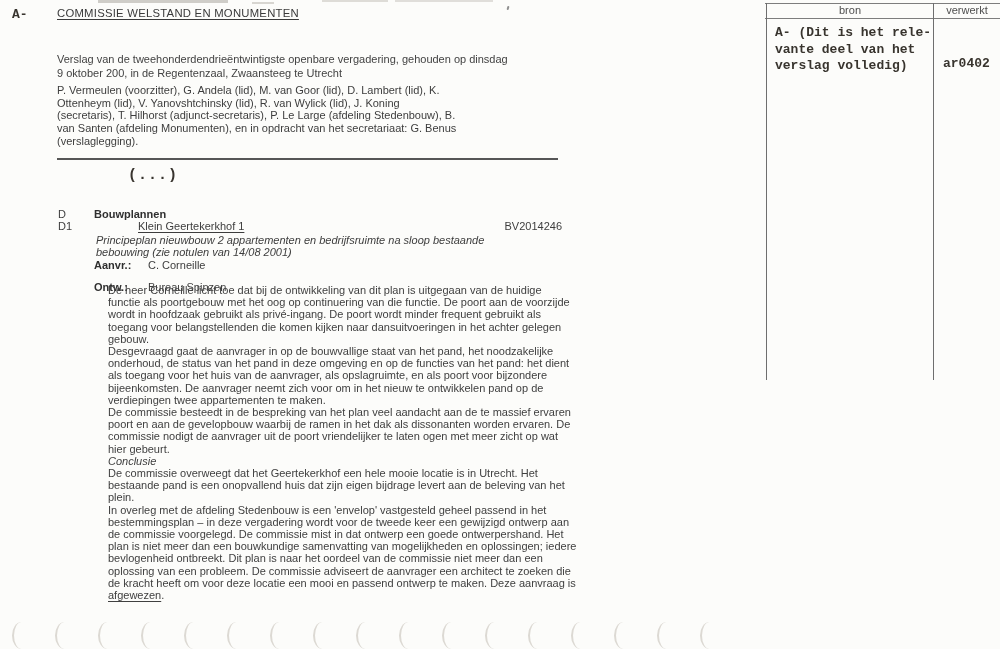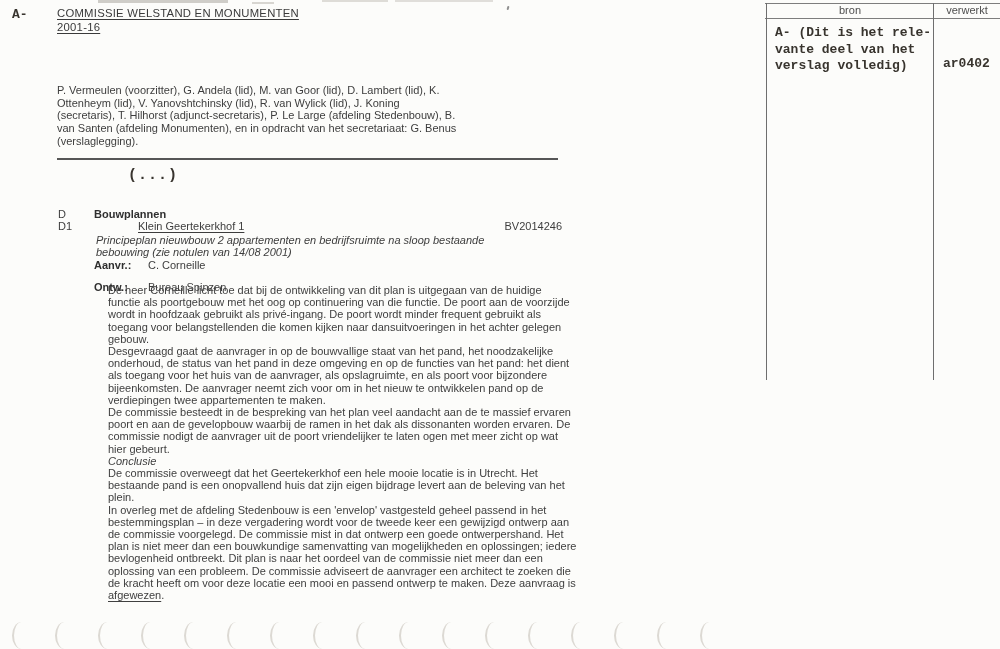--- a/index.html
+++ b/index.html
@@ -65,23 +65,26 @@
   <div class="artifact a1"></div>
   <div class="artifact a2"></div>
   <div class="artifact a3"></div>
   <div class="artifact a4"></div>
   <div class="artifact speck"></div>
 
   <div class="margin-note mono">A-</div>
 
   <div class="hdr">
     <div class="u">COMMISSIE WELSTAND EN MONUMENTEN</div>
-    <div class="u">2001-16</div>
   </div>
 
+  <div class="intro">
+    <div>Verslag van de tweehonderdendrieëntwintigste openbare vergadering, gehouden op dinsdag</div>
+    <div>9 oktober 200, in de Regentenzaal, Zwaansteeg te Utrecht</div>
+  </div>
 
   <div class="attendees">
     <div class="txt">P. Vermeulen (voorzitter), G. Andela (lid), M. van Goor (lid), D. Lambert (lid), K. Ottenheym (lid), V. Yanovshtchinsky (lid), R. van Wylick (lid), J. Koning (secretaris), T. Hilhorst (adjunct-secretaris), P. Le Large (afdeling Stedenbouw), B. van Santen (afdeling Monumenten), en in opdracht van het secretariaat: G. Benus (verslaglegging).</div>
   </div>
 
   <div class="separator"></div>
 
   <div class="ellipsis mono">(...)</div>
 
   <div class="srow" style="top:208px;">

